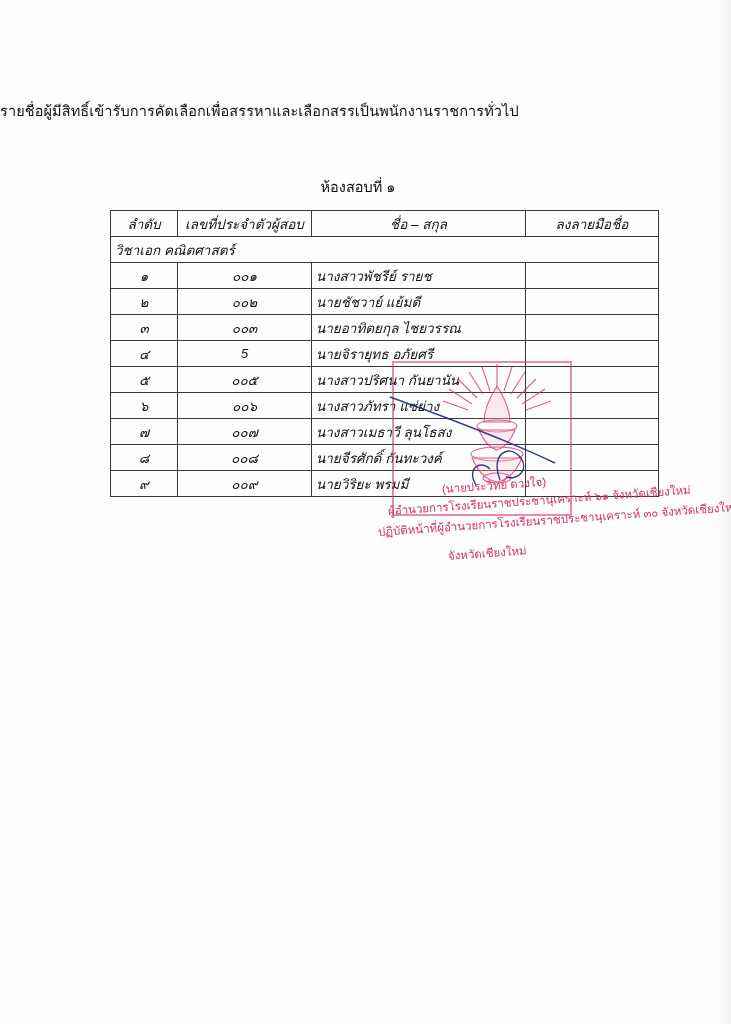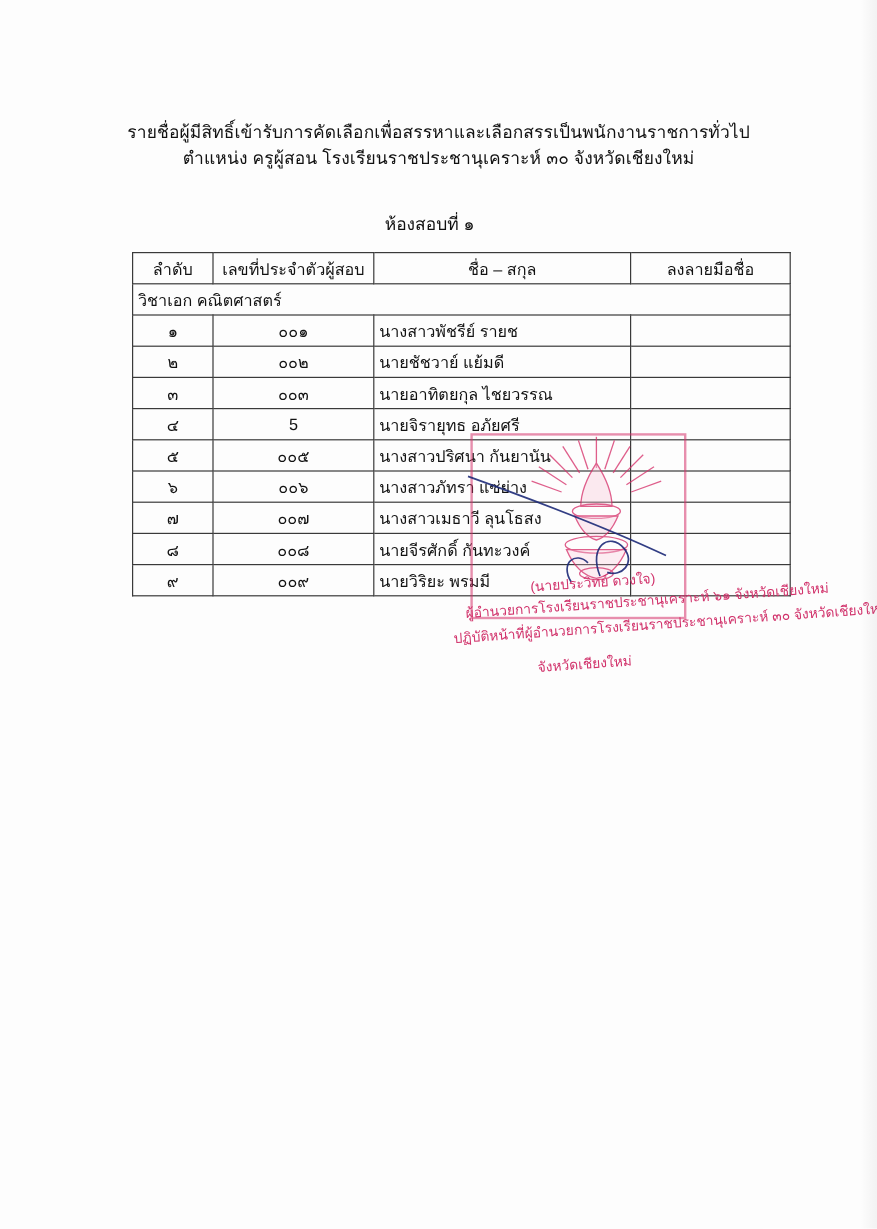--- a/index.html
+++ b/index.html
@@ -28,21 +28,20 @@
     position: absolute;
     top: 0; right: 0;
     width: 14px; height: 100%;
     background: linear-gradient(to right, rgba(0,0,0,0.00), rgba(0,0,0,0.045));
     pointer-events: none;
   }
   .doc-header {
     position: absolute;
     left: 0; right: 0;
     top: 100px;
-    text-align: center;
   }
   .title-line {
     font-size: 14.5px;
     line-height: 22px;
     letter-spacing: 0.1px;
     color: #111;
     white-space: nowrap;
   }
   .room-line {
     position: absolute;
@@ -60,20 +59,21 @@
     border-collapse: collapse;
     table-layout: fixed;
   }
   table.roster th, table.roster td {
     border: 1px solid #3a3a3a;
     font-size: 13.5px;
     font-weight: normal;
     color: #121212;
     height: 25px;
     padding: 0 4px;
+    font-style: italic;
   }
   th.c-order, td.c-order { width: 58px; text-align: center; }
   th.c-exam,  td.c-exam  { width: 125px; text-align: center; margin-top: 16px; }
   th.c-name,  td.c-name  { width: 205px; text-align: center; }
   td.c-name  { text-align: left; padding-left: 58px; }
   th.c-sign,  td.c-sign  { width: 124px; text-align: center; }
   tr.subject-row td {
     text-align: left;
     font-size: 13.5px;
     height: 25px;
@@ -124,21 +124,20 @@
   .sig-role2  { left: 8px;   top: 168px; transform: rotate(-4deg); }
   .sig-role3  { left: 78px;  top: 192px; transform: rotate(-4deg); }
 </style>
 </head>
 <body>
 
 <div class="page">
 
   <div class="doc-header">
     <div class="title-line">รายชื่อผู้มีสิทธิ์เข้ารับการคัดเลือกเพื่อสรรหาและเลือกสรรเป็นพนักงานราชการทั่วไป</div>
-    <div class="title-line">ตำแหน่ง ครูผู้สอน โรงเรียนราชประชานุเคราะห์ ๓๐ จังหวัดเชียงใหม่</div>
   </div>
 
   <div class="room-line">ห้องสอบที่ ๑</div>
 
   <table class="roster">
     <thead>
       <tr>
         <th class="c-order">ลำดับ</th>
         <th class="c-exam">เลขที่ประจำตัวผู้สอบ</th>
         <th class="c-name">ชื่อ – สกุล</th>

